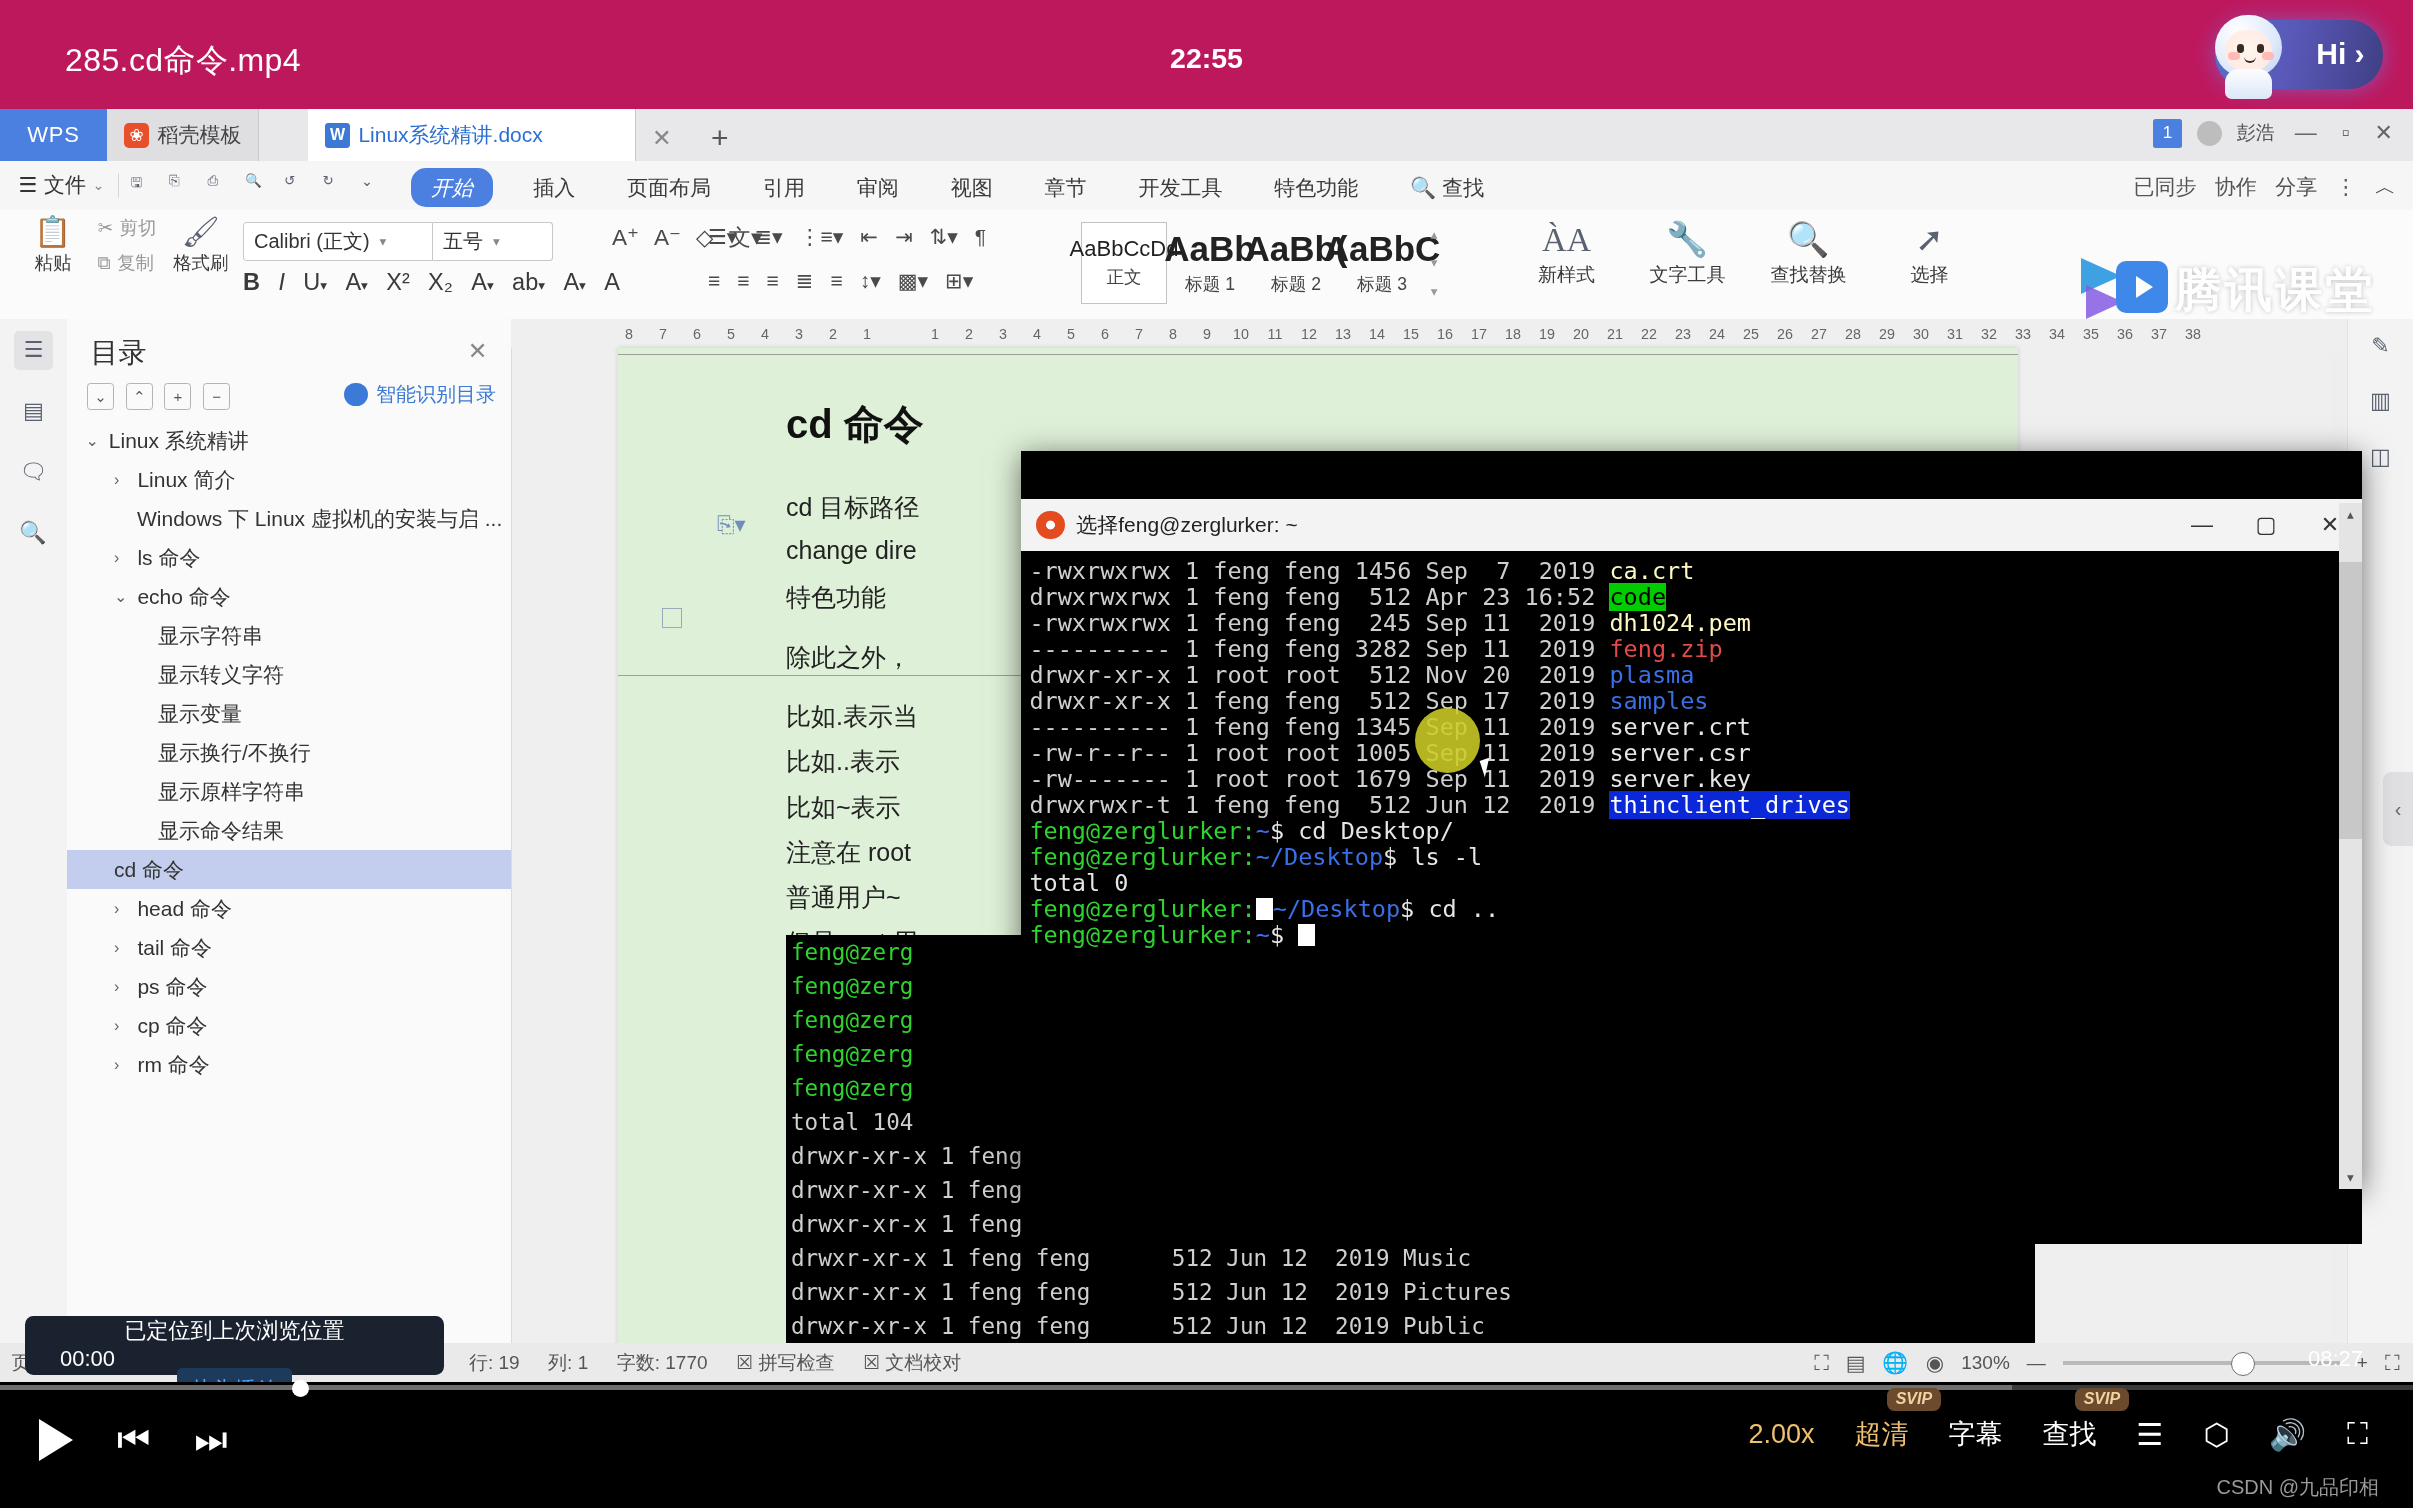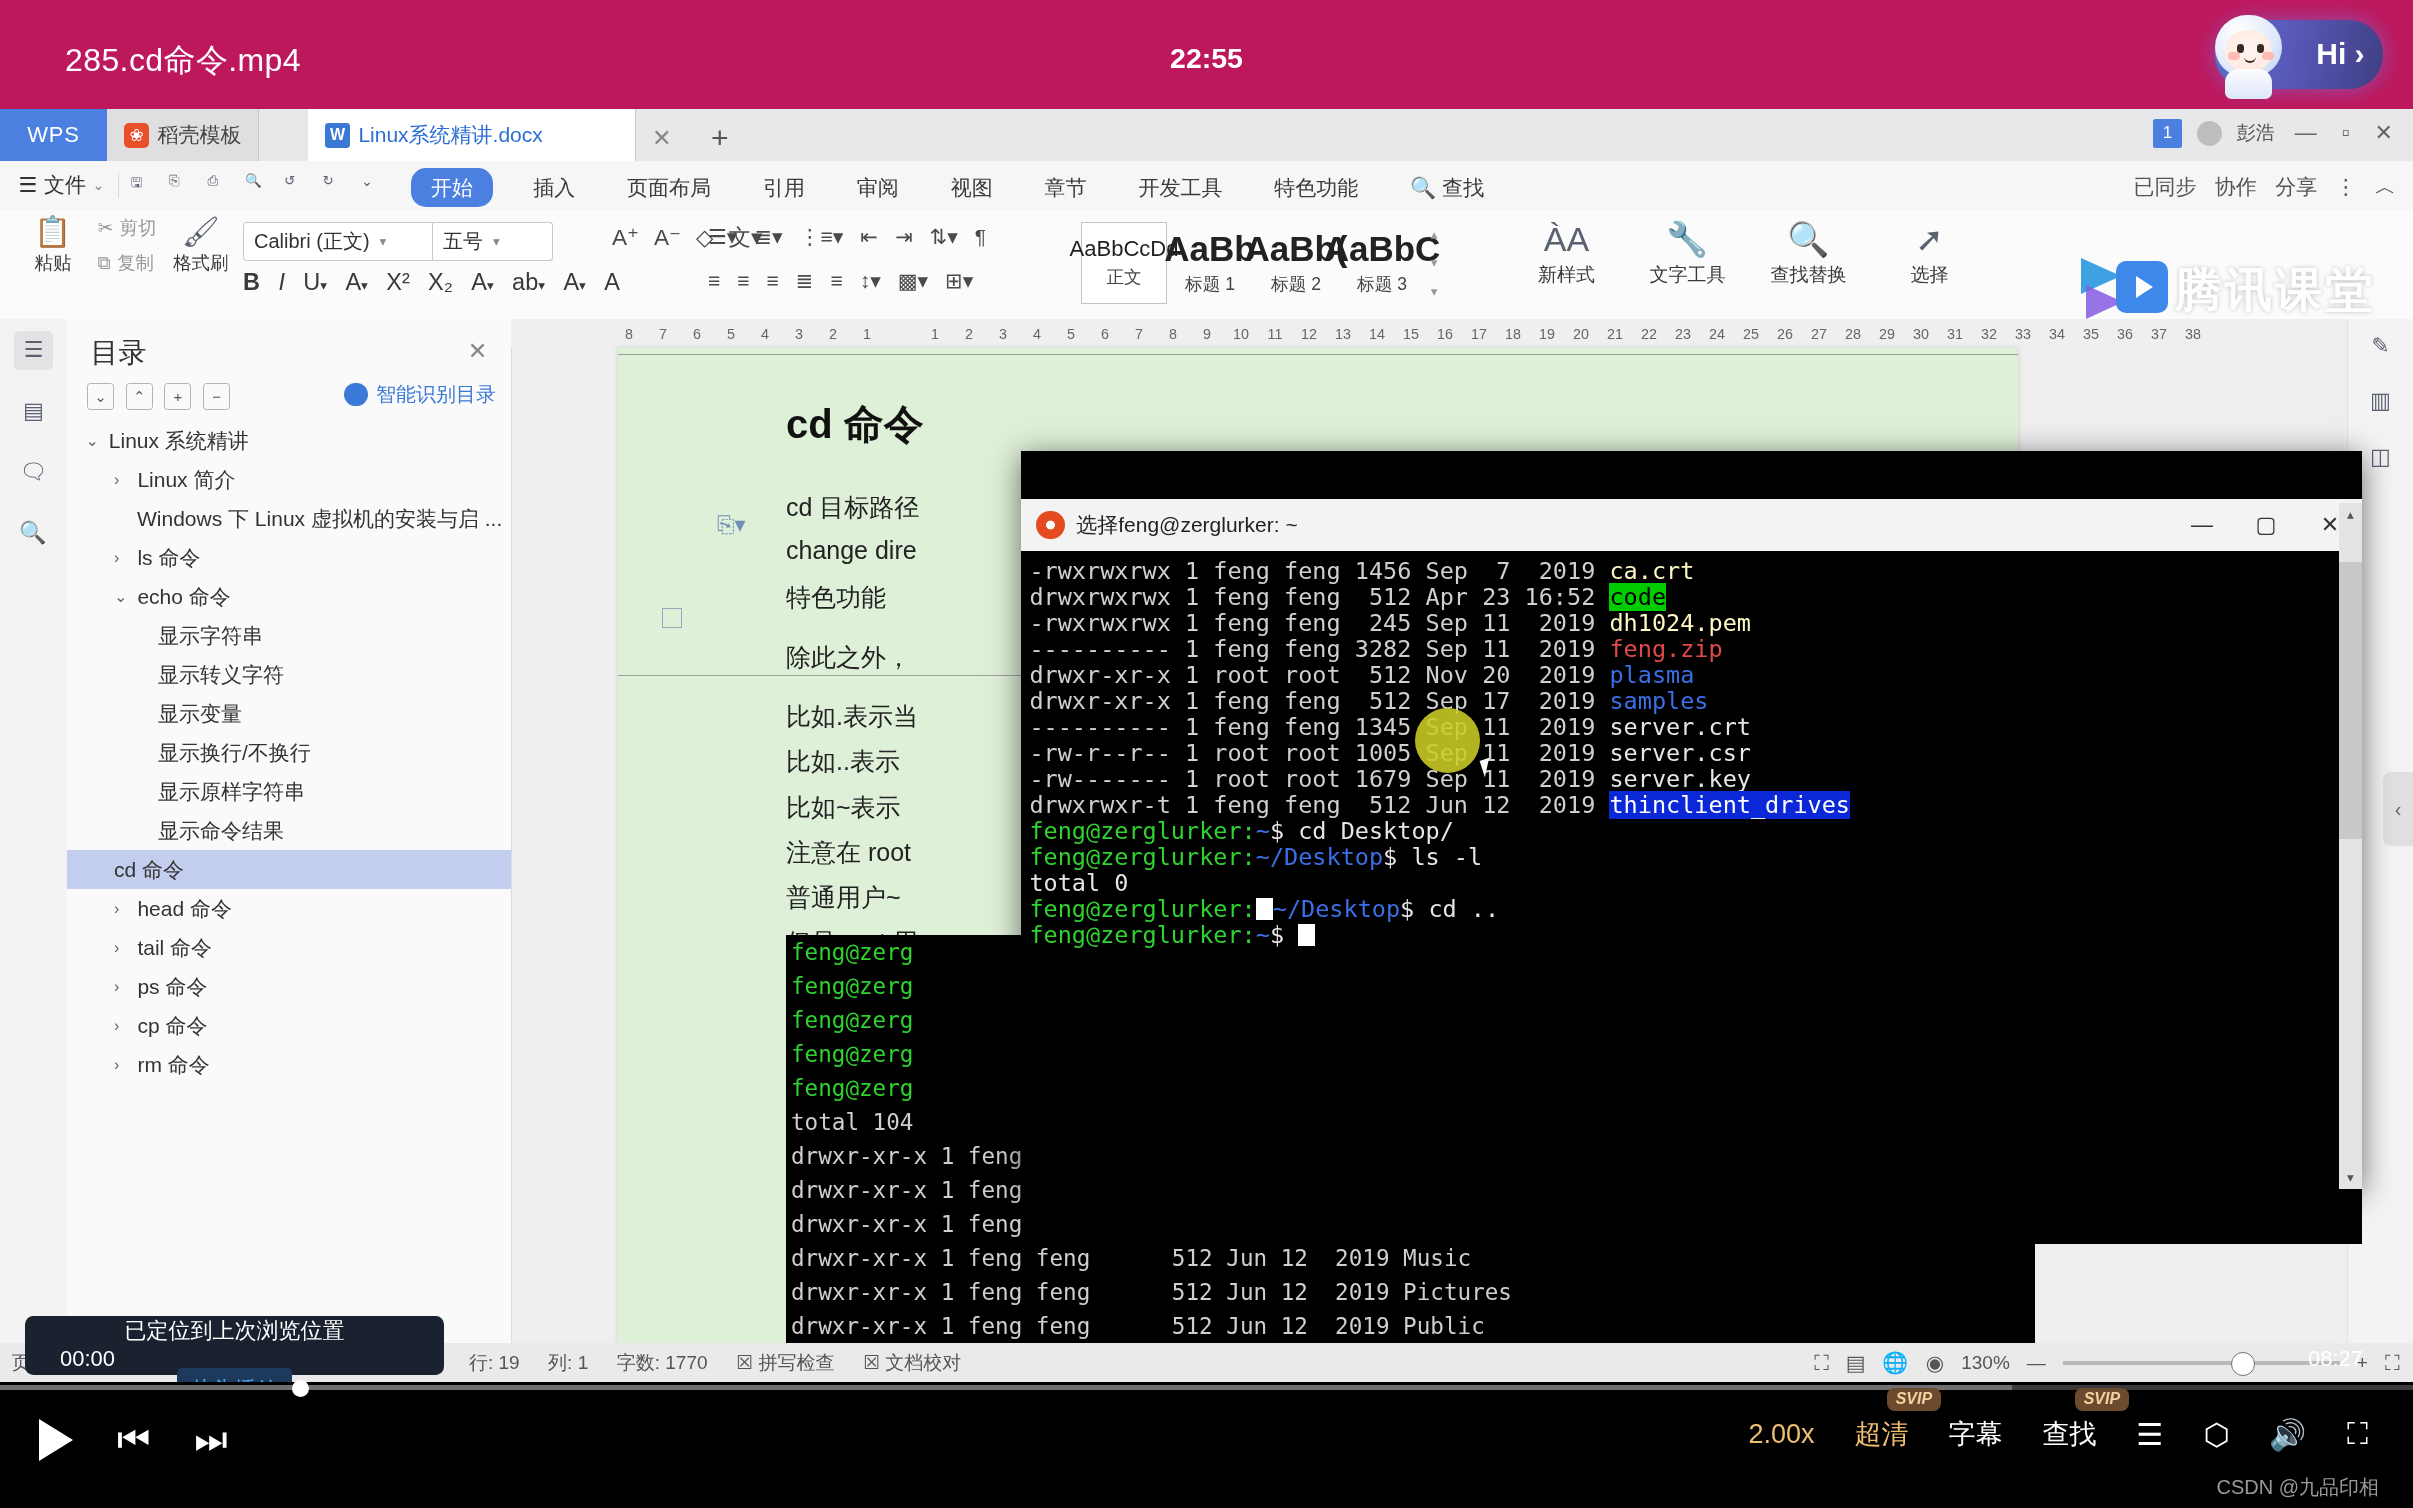--- a/index.html
+++ b/index.html
@@ -48,21 +48,21 @@
   .ava-s{width:25px;height:25px;border-radius:50%;background:#bdbdbd;}
   .wbtn{font-size:22px;color:#666;padding:0 5px;}
 
   .menubar{position:absolute;left:0;top:52px;width:2413px;height:49px;background:#f6f6f7;}
   .menu-left{position:absolute;left:18.4px;top:10px;display:flex;align-items:center;gap:13.4px;}
   .mfile{display:flex;align-items:center;gap:6.7px;font-size:21px;color:#333;}
   .qicons{display:flex;align-items:center;gap:13.4px;padding-left:11.7px;border-left:0.8px solid #d8d8da;}
   .qi{width:25px;height:25px;color:#5a6170;}
   .mitems{position:absolute;left:411px;top:6.7px;display:flex;align-items:center;gap:28.5px;}
   .mitem{font-size:21px;color:#3b3b3b;padding:5.9px 11.7px;border-radius:15px;}
-  .mitem.active{background:#4b7fe0;color:#fff;padding:5.9px 20px;}
+  .mitem.active{background:#4b7fe0;color:#fff;padding:5.9px 20px;font-style:italic;}
   .mitem.find{display:flex;align-items:center;gap:5.9px;}
   .menu-right{position:absolute;right:17px;top:11.7px;display:flex;align-items:center;gap:18.4px;font-size:21px;color:#555;}
 
   .ribbon{position:absolute;left:0;top:101px;width:2413px;height:109px;background:#fbfbfc;border-bottom:0.8px solid #e2e2e4;}
   .rgrp{position:absolute;top:5px;display:flex;align-items:flex-end;gap:10px;}
   .rbig{display:flex;flex-direction:column;align-items:center;width:69px;font-size:18.4px;color:#3a3a3a;gap:3.4px;}
   .rbig .gl{font-size:30px;line-height:30px;color:#5a6170;}
   .rsmall{display:flex;flex-direction:column;gap:10px;font-size:18.4px;color:#999;}
   .rsm-row{display:flex;align-items:center;gap:6.7px;}
   .fontbox{position:absolute;left:243px;top:11.7px;display:flex;align-items:center;}
@@ -78,21 +78,21 @@
   .stylecard{width:84px;display:flex;flex-direction:column;align-items:center;justify-content:center;gap:3.4px;
       border:0.8px solid transparent;}
   .stylecard.sel{border:0.8px solid #c3c3c6;background:#fff;}
   .sc-prev{font-size:22px;color:#222;white-space:nowrap;}
   .sc-prev.h1{font-size:35px;font-weight:bold;}
   .sc-name{font-size:17.6px;color:#444;}
   .galscroll{width:18.4px;display:flex;flex-direction:column;justify-content:space-between;align-items:center;
       padding:5px 0;font-size:13.4px;color:#999;}
   .rtools{position:absolute;left:1517px;top:11.7px;display:flex;align-items:flex-start;gap:22px;}
   .rtool{display:flex;flex-direction:column;align-items:center;gap:5px;width:99px;font-size:19px;color:#3a3a3a;}
-  .rtool .gl{font-size:34px;line-height:35px;color:#5a6170;}
+  .rtool .gl{font-size:34px;line-height:35px;color:#5a6170;font-family:Liberation Serif, serif;}
 
   
   .docarea{position:absolute;left:0;top:210px;width:2413px;height:1065px;background:#efefef;}
   .vstrip{position:absolute;left:0;top:0;width:67px;height:1065px;background:#f3f3f4;border-right:0.8px solid #e2e2e4;
       display:flex;flex-direction:column;align-items:center;padding-top:11.7px;gap:22px;}
   .vico{width:39px;height:39px;border-radius:5px;display:flex;align-items:center;justify-content:center;
       font-size:22px;color:#5a6170;}
   .vico.on{background:#e3e3e6;}
 
   .outline{position:absolute;left:67px;top:0;width:444px;height:1065px;background:#fafafa;border-right:0.8px solid #dcdcde;}

